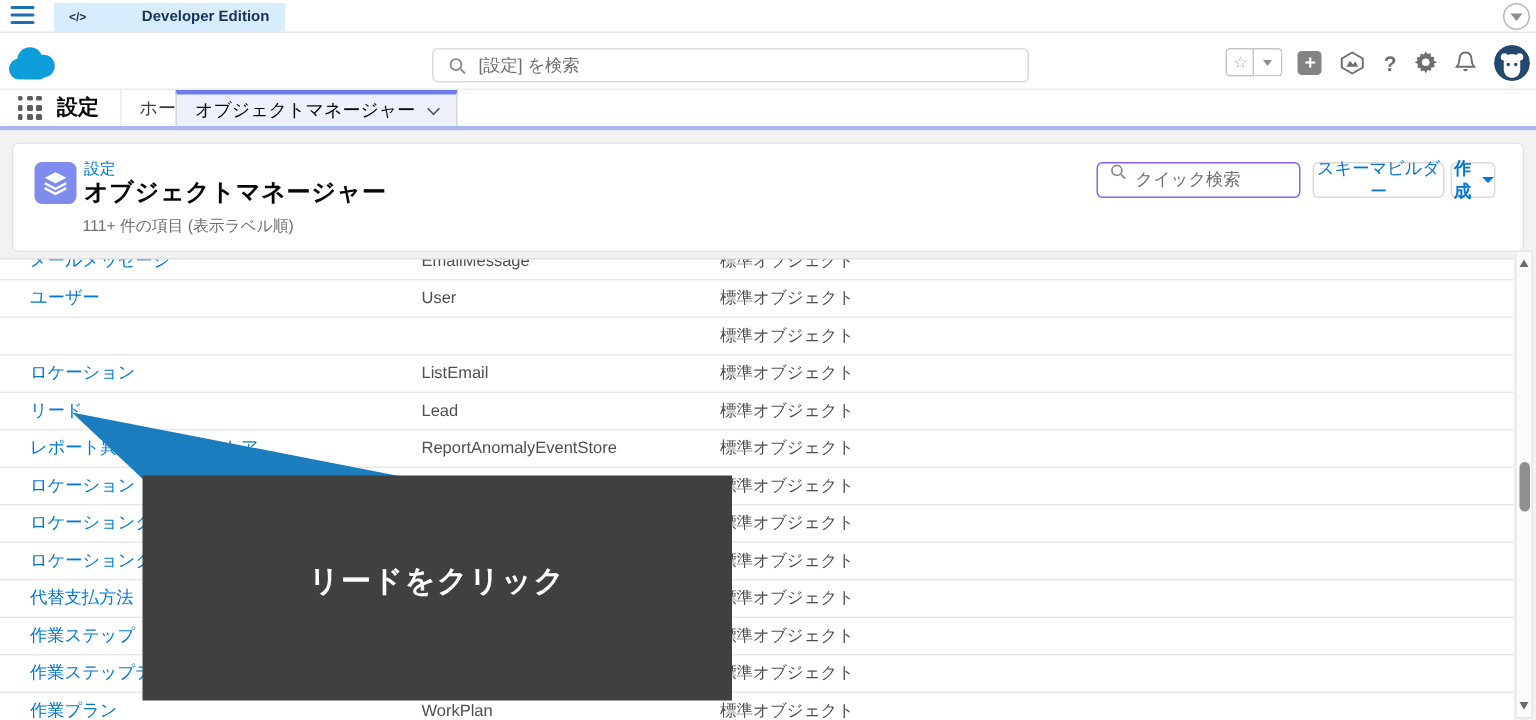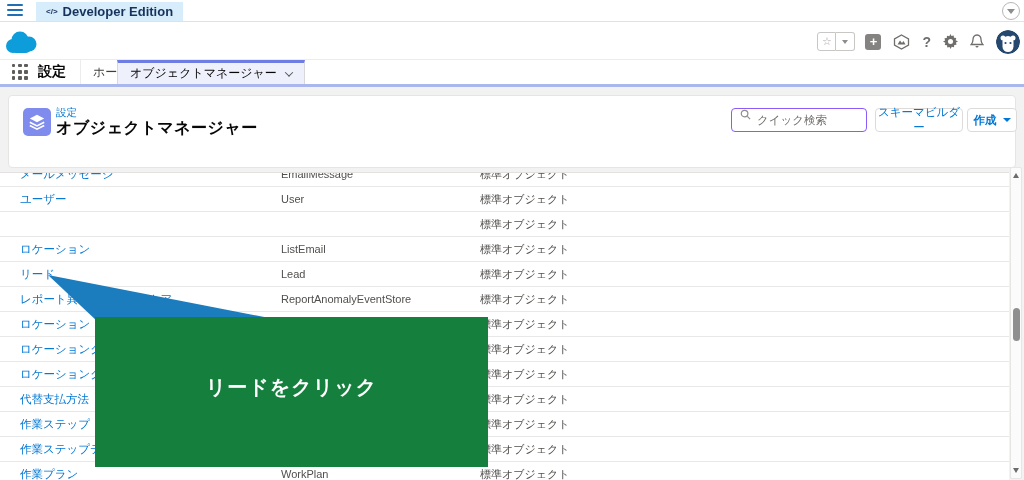--- a/index.html
+++ b/index.html
@@ -5,21 +5,21 @@
   * { margin:0; padding:0; box-sizing:border-box; }
   body { font-family:"Liberation Sans","DejaVu Sans",sans-serif; background:#fff; }
   .screen { position:relative; width:1024px; height:480px; overflow:hidden; background:#fff; }
 
   
   .topbar { position:absolute; top:0; left:0; width:1024px; height:22px; background:#fff; border-bottom:1px solid #e2e1e0; }
   .hamburger { position:absolute; left:7px; top:4px; width:16px; height:13px; cursor:pointer; }
   .hamburger span { display:block; height:2.4px; background:#1f6fb5; margin-bottom:2.6px; border-radius:1px; }
   .dev-chip { position:absolute; left:36px; top:2px; height:19px; padding:0 10px; background:#d8edfb; display:flex; align-items:center; gap:5px; }
   .dev-chip .code { color:#16325c; font-size:8px; font-weight:bold; }
-  .dev-chip .lbl { color:#16325c; font-size:13px; font-weight:bold; }
+  .dev-chip .lbl { color:#16325c; font-size:10px; font-weight:bold;margin-left:32px; }
   .profile-circle { position:absolute; right:4px; top:2px; width:18px; height:18px; border:1px solid #b9b7b5; border-radius:50%; display:flex; align-items:center; justify-content:center; background:#fff; }
   .tri-down-sm { width:0; height:0; border-left:4px solid transparent; border-right:4px solid transparent; border-top:5px solid #8f8d8b; }
 
   
   .gheader { position:absolute; top:23px; left:0; width:1024px; height:37px; background:#fff; border-bottom:1px solid #ececec; }
   .cloud-logo { position:absolute; left:4px; top:8px; }
   .gsearch { position:absolute; left:288px; top:9px; width:398px; height:23px; border:1px solid #dddbda; border-radius:4px; background:#fff; display:flex; align-items:center; padding-left:10px; gap:8px; }
   .gsearch input { border:none; outline:none; font-size:11.5px; color:#444; width:330px; font-family:inherit; background:transparent; }
   .gsearch input::placeholder { color:#706e6b; }
   .hicons { position:absolute; right:2px; top:0; height:37px; display:flex; align-items:center; }
@@ -48,21 +48,21 @@
   .card { position:absolute; top:95px; left:8px; width:1008px; height:73px; background:#fff; border:1px solid #e5e5e4; border-radius:4px; }
   .obj-icon { position:absolute; left:14px; top:12px; width:28px; height:28px; background:#7f8ced; border-radius:5px; display:flex; align-items:center; justify-content:center; }
   .eyebrow { position:absolute; left:47px; top:10px; font-size:10.5px; color:#0176d3; }
   .card-title { position:absolute; left:47px; top:22px; font-size:16px; font-weight:bold; color:#080707; letter-spacing:.5px; }
   .card-sub { position:absolute; left:46px; top:48px; font-size:10.5px; color:#706e6b; }
   .quickfind { position:absolute; left:722px; top:12px; width:136px; height:24px; border:1px solid #8b5cf6; border-radius:4px; display:flex; padding-left:8px; gap:6px; background:#fff; }
   .quickfind input { border:none; outline:none; font-size:11.5px; width:100px; font-family:inherit; background:transparent; color:#444; }
   .quickfind input::placeholder { color:#706e6b; }
   .btn { position:absolute; top:12px; height:24px; border:1px solid #dddbda; border-radius:4px; background:#fff; color:#0176d3; font-size:11.5px; display:flex; align-items:center; justify-content:center; cursor:pointer; font-family:inherit; }
   .btn-schema { left:866px; width:88px; }
-  .btn-create { left:958px; width:50px; gap:6px; font-weight:bold; }
+  .btn-create { left:958px; width:30px; gap:6px; font-weight:bold; }
   .tri-blue { width:0; height:0; border-left:4px solid transparent; border-right:4px solid transparent; border-top:4.5px solid #0176d3; }
 
   
   .tablewrap { position:absolute; top:172px; left:0; width:1009px; height:308px; background:#fff; overflow:hidden; border-top:1px solid #e2e1e0; }
   .rows { position:absolute; top:-11px; left:0; right:0; }
   .trow { position:relative; height:25px; border-bottom:1px solid #e9e8e8; }
   .trow .c-label { position:absolute; left:20px; top:0; line-height:25px; font-size:11.5px; color:#0176d3; cursor:pointer;font-family:Liberation Serif, serif; }
   .trow .c-api   { position:absolute; left:281px; top:0; line-height:25px; font-size:11px; color:#514f4d; }
   .trow .c-type  { position:absolute; left:480px; top:0; line-height:25px; font-size:11px; color:#514f4d; }
 
@@ -97,20 +97,27 @@
       </div>
   </div>
 
   <div class="gheader">
     <svg class="cloud-logo" width="34" height="24" viewBox="0 0 34 24">
       <circle cx="9" cy="15" r="7" fill="#0d9dda"></circle>
       <circle cx="16" cy="9" r="8.5" fill="#0d9dda"></circle>
       <circle cx="25" cy="13" r="7.5" fill="#0d9dda"></circle>
       <rect x="7" y="12" width="20" height="10" rx="5" fill="#0d9dda"></rect>
     </svg>
+    <div class="gsearch">
+      <svg width="12" height="12" viewBox="0 0 12 12">
+          <circle cx="5" cy="5" r="3.6" fill="none" stroke="#8f8d8b" stroke-width="1.3"></circle>
+          <line x1="8" y1="8" x2="11" y2="11" stroke="#8f8d8b" stroke-width="1.3"></line>
+        </svg>
+      <input placeholder="[設定] を検索" style="">
+    </div>
     <div class="hicons">
       <div class="fav-group">
         <div class="fav-box star">
             <span>☆</span>
           </div>
         <div class="fav-box caret">
             <div class="tri"></div>
           </div>
       </div>
       <div class="plus-sq"><span>+</span></div>
@@ -176,20 +183,21 @@
   <div class="card">
     <div class="obj-icon">
       <svg width="18" height="18" viewBox="0 0 20 20">
           <path d="M10 2 L18 6.2 L10 10.4 L2 6.2 Z" fill="#fff"></path>
           <path d="M2 10.2 L10 14.4 L18 10.2" fill="none" stroke="#fff" stroke-width="1.8"></path>
           <path d="M2 13.8 L10 18 L18 13.8" fill="none" stroke="#fff" stroke-width="1.8"></path>
         </svg>
     </div>
     <div class="eyebrow">設定</div>
     <div class="card-title">オブジェクトマネージャー</div>
+    <div class="card-sub">111+ 件の項目 (表示ラベル順)</div>
     <div class="quickfind">
       <svg width="11" height="11" viewBox="0 0 12 12">
           <circle cx="5" cy="5" r="3.6" fill="none" stroke="#8f8d8b" stroke-width="1.3"></circle>
           <line x1="8" y1="8" x2="11" y2="11" stroke="#8f8d8b" stroke-width="1.3"></line>
         </svg>
       <input placeholder="クイック検索" style="">
     </div>
     <button class="btn btn-schema">スキーマビルダー</button>
     <button class="btn btn-create">
       <span>作成</span>
@@ -267,17 +275,17 @@
 
   <div class="vscroll">
     <div class="vs-up"></div>
     <div class="vs-thumb"></div>
     <div class="vs-down"></div>
   </div>
 
   <svg class="callout-arrow" width="1024" height="480" viewBox="0 0 1024 480">
     <polygon points="48,275 98,322 290,322" fill="#1b7cbe"></polygon>
   </svg>
-  <div class="callout-box" style="background: #15803d;">
+  <div class="callout-box" style="background: #404040;">
     <span class="callout-text">リードをクリック</span>
   </div>
 
 </div>
 
 </body></html>

